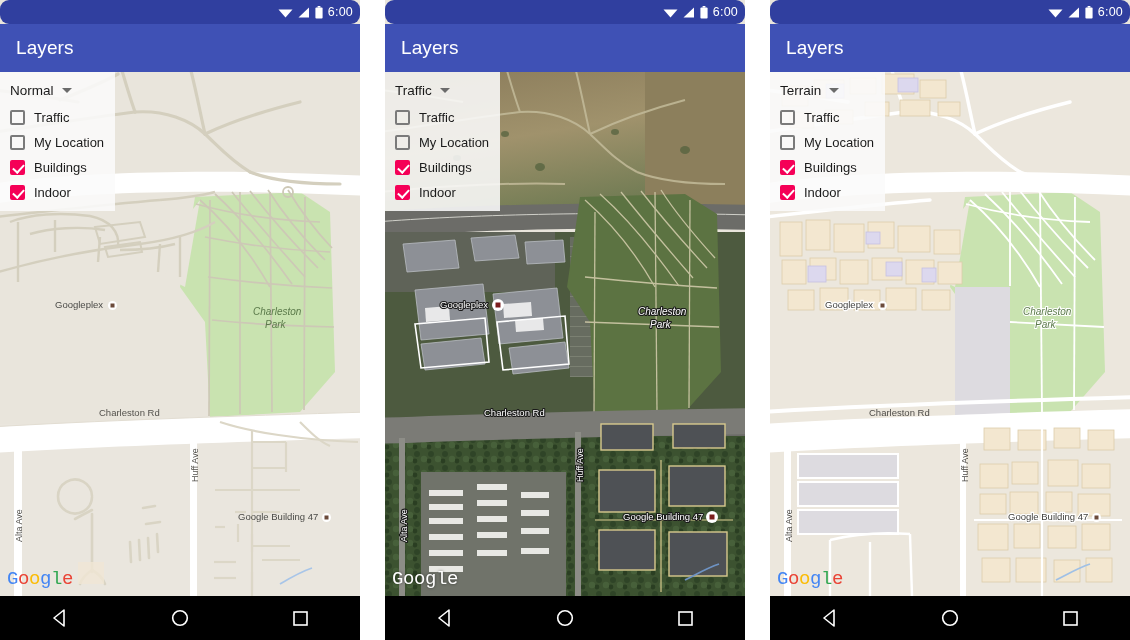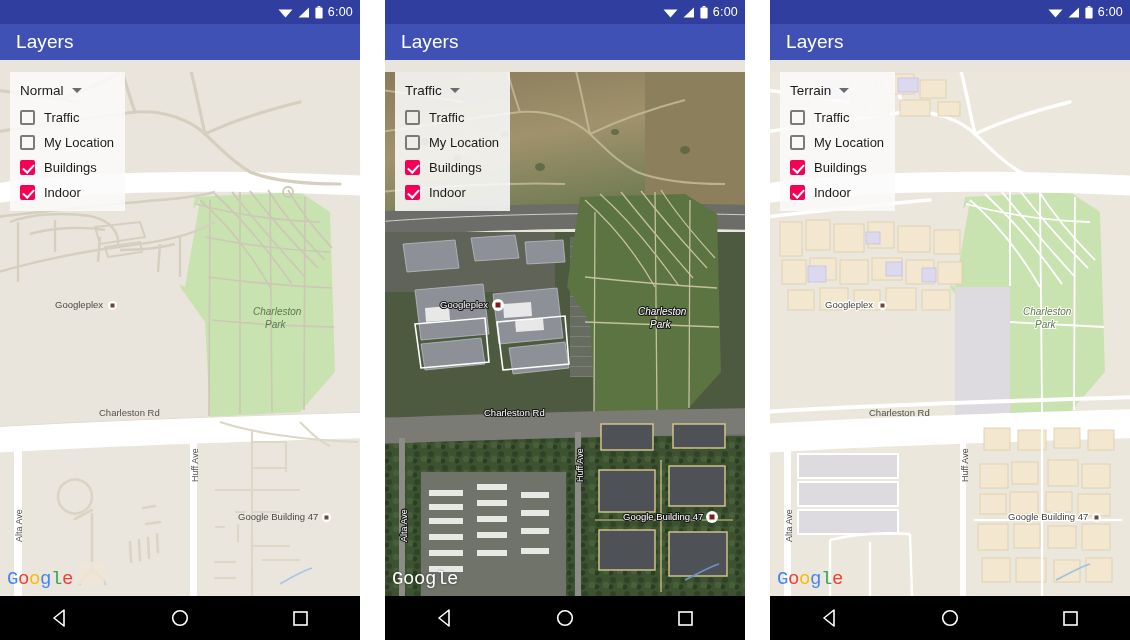--- a/index.html
+++ b/index.html
@@ -19,49 +19,48 @@
   .phone.p1 { width: 360px; }
   .gap { width: 25px; height: 640px; background: #ffffff; flex: 0 0 25px; }
   .phone.p2 { width: 360px; }
   .phone.p3 { width: 360px; }
 
   
   .statusbar {
     position: absolute; top: 0; left: 0; right: 0; height: 24px;
     background: #303f9f; z-index: 40;
     display: flex; align-items: center; justify-content: flex-end;
-    padding-right: 7px; gap: 5px;
+    padding-right: 7px; gap: 5px; border-radius: 9px;
   }
   .sb-time { color: #fff; font-size: 12.5px; letter-spacing: .2px; }
   .ico-wifi { width: 15px; height: 11px; position: relative; }
   .ico-wifi svg, .ico-sig svg, .ico-bat svg { display: block; }
 
   
   .appbar {
-    position: absolute; top: 24px; left: 0; right: 0; height: 36px;
+    position: absolute; top: 24px; left: 0; right: 0; height: 48px;
     background: #3f51b5; z-index: 35;
     display: flex; align-items: center; padding-left: 16px;
   }
   .appbar-title { color: #fff; font-size: 19px; font-weight: 400; letter-spacing: .1px; }
 
   
   .map {
     position: absolute; top: 72px; left: 0; right: 0; bottom: 44px;
     overflow: hidden;
   }
   .map svg { display: block; width: 100%; height: 100%; }
 
   
   .panel {
     position: absolute; top: 72px; left: 0;
     width: 115px;
     background: rgba(250,250,250,0.88);
     z-index: 30;
     padding: 7px 10px 6px 6px;
-    margin-left: 10px;
   }
   .spinner {
     display: flex; align-items: center; gap: 8px;
     padding: 4px 6px 7px 4px;
   }
   .spinner-label { font-size: 13.5px; color: #1a1a1a; }
   .caret {
     width: 0; height: 0;
     border-left: 5px solid transparent;
     border-right: 5px solid transparent;

